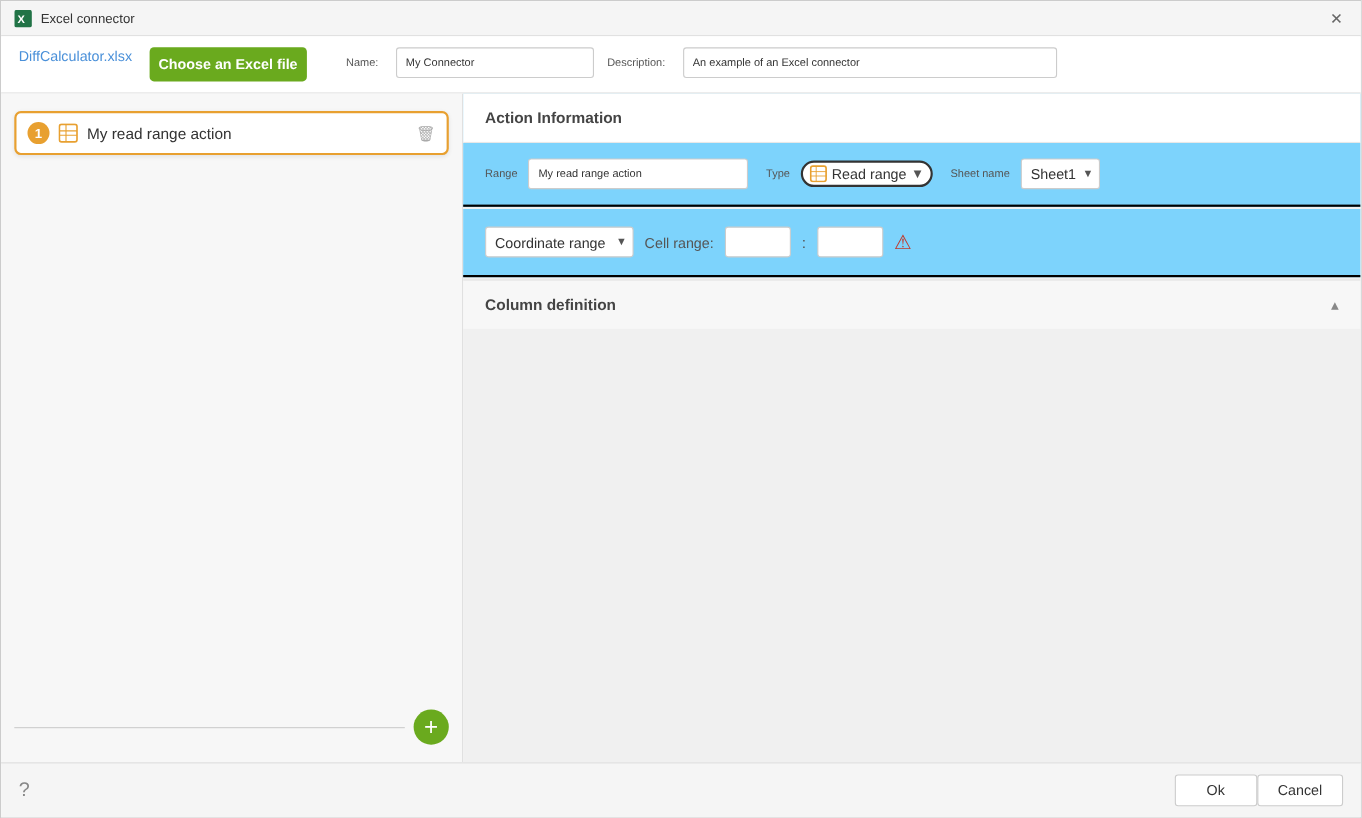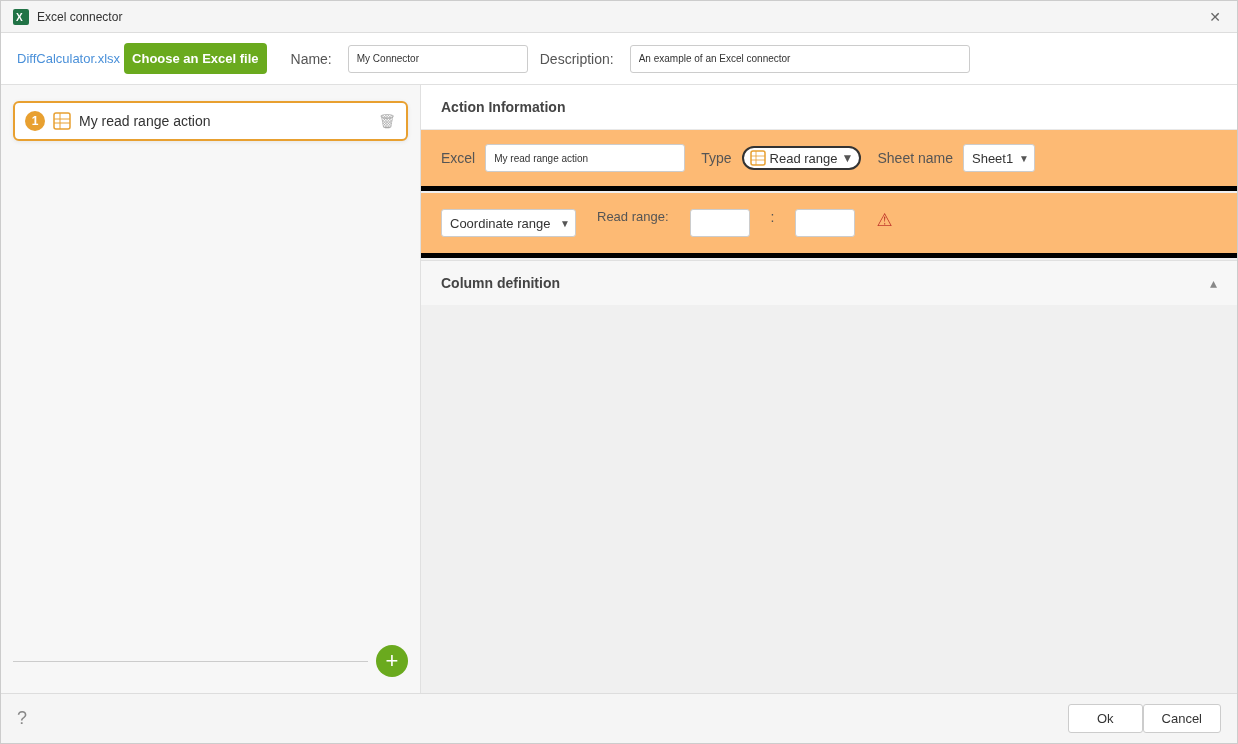--- a/index.html
+++ b/index.html
@@ -48,25 +48,25 @@
       display: flex;
       align-items: center;
       justify-content: center;
       cursor: pointer;
       color: #666;
       font-size: 14px;
     }
 
     .toolbar {
       display: flex;
-      align-items: center;
+      align-items: flex-start;
       padding: 10px 16px;
       background: #fff;
       border-bottom: 1px solid #e0e0e0;
-      gap: 4px;
+      gap: 16px;
       flex-shrink: 0;
     }
     .file-link {
       color: #4a90d9;
       text-decoration: none;
       font-size: 13px;
       cursor: pointer;
     }
     .choose-file-btn {
       background: #6aaa1e;
@@ -80,21 +80,21 @@
     }
     .toolbar-right {
       display: flex;
       align-items: center;
       gap: 12px;
       margin-left: 20px;
       flex: 1;
     }
     .field-label {
       color: #555;
-      font-size: 14px;
+      font-size: 10px;
       margin-right: 4px;
     }
     .text-input {
       border: 1px solid #ccc;
       border-radius: 3px;
       padding: 4px 8px;
       font-size: 10px;
       color: #333;
       background: #fff;
       height: 28px;
@@ -180,22 +180,22 @@
 
     
     .right-panel {
       flex: 1;
       display: flex;
       flex-direction: column;
       background: #f0f0f0;
       overflow-y: auto;
     }
     .section-card {
-      background: #fdba74;
-      border-bottom: 5px solid #000000;
+      background: #7dd3fc;
+      border-bottom: 2px solid #000000;
     }
     .section-header-row {
       display: flex;
       align-items: center;
       padding: 14px 20px;
       background: #fff;
       border-bottom: 1px solid #e8e8e8;
     }
     .section-title {
       font-size: 14px;
@@ -267,22 +267,22 @@
       position: absolute;
       right: 6px;
       pointer-events: none;
       color: #555;
       font-size: 10px;
     }
 
     .range-def-body {
       padding: 16px 20px;
       display: flex;
-      align-items: flex-start;
-      gap: 21px;
+      align-items: center;
+      gap: 10px;
     }
     .coord-select {
       border: 1px solid #ccc;
       border-radius: 3px;
       padding: 4px 24px 4px 8px;
       font-size: 13px;
       color: #333;
       background: #fff;
       cursor: pointer;
       height: 28px;
@@ -411,21 +411,21 @@
     </div>
 
     <div class="right-panel">
 
       <div class="section-card">
         <div class="section-header-row">
           <span class="section-title">Action Information</span>
         </div>
         <div class="action-info-body">
           <div class="field-group">
-            <span class="field-label">Excel</span>
+            <span class="field-label">Range</span>
             <input class="text-input" style="width: 200px;" type="text" value="My read range action">
           </div>
           <div class="field-group">
             <span class="field-label">Type</span>
             <div class="type-select-wrapper">
               <svg width="16" height="16" viewBox="0 0 16 16" style="margin-right:4px;">
                 <rect x="1" y="1" width="14" height="14" rx="2" fill="#fff" stroke="#e8a030" stroke-width="1.5"></rect>
                 <line x1="1" y1="6" x2="15" y2="6" stroke="#e8a030" stroke-width="0.8"></line>
                 <line x1="1" y1="10" x2="15" y2="10" stroke="#e8a030" stroke-width="0.8"></line>
                 <line x1="6" y1="1" x2="6" y2="15" stroke="#e8a030" stroke-width="0.8"></line>
@@ -452,21 +452,21 @@
 
       <div class="section-card" style="margin-top:2px;">
         <div class="range-def-body">
           <div class="select-wrapper">
             <select class="coord-select">
               <option>Coordinate range</option>
               <option>Named range</option>
             </select>
             <span class="select-arrow">▼</span>
           </div>
-          <span class="cell-label">Read range:</span>
+          <span class="cell-label">Cell range:</span>
           <input class="cell-input" type="text" value="" style="">
           <span class="colon">:</span>
           <input class="cell-input" type="text" value="" style="">
           <span class="error-icon">⚠</span>
         </div>
       </div>
 
       <div class="col-def-section">
         <div class="col-def-header">
           <span class="section-title">Column definition</span>

